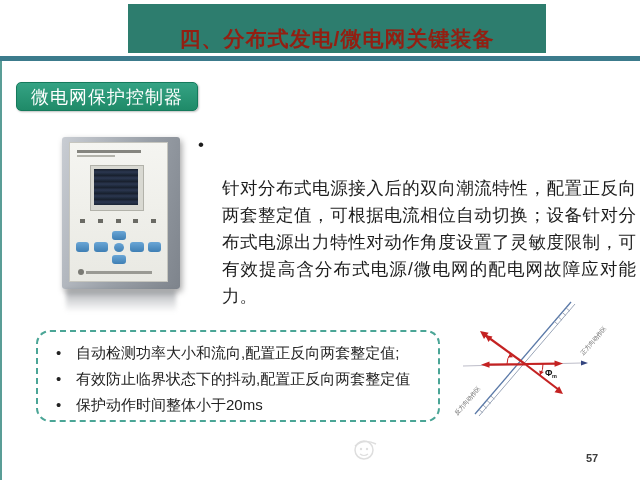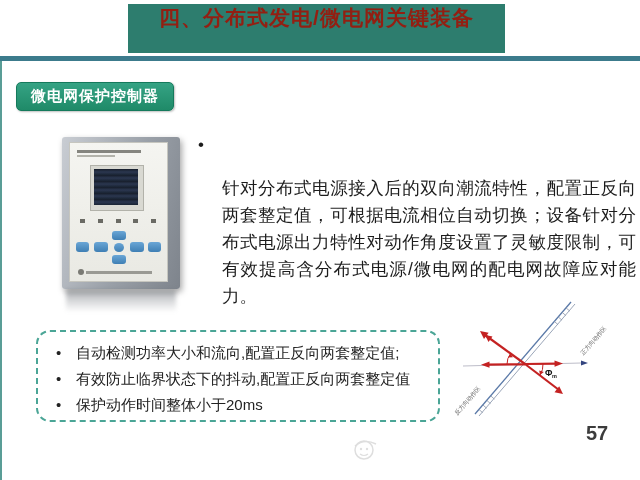--- a/index.html
+++ b/index.html
@@ -4,31 +4,31 @@
 <style>
   html,body{margin:0;padding:0;background:#ffffff;}
   .slide{position:relative;width:640px;height:480px;background:#ffffff;overflow:hidden;
          font-family:"Liberation Sans","DejaVu Sans",sans-serif;}
 
   
   .logo{position:absolute;left:22px;top:2px;width:100px;text-align:center;}
   .logo-globe{width:36px;height:36px;margin:2px auto 0;display:block;}
   .logo-cn{font-size:12px;font-weight:bold;color:#c22a1a;letter-spacing:3px;line-height:12px;}
   .logo-en{font-size:7px;color:#3a6f80;letter-spacing:1px;line-height:9px;}
-  .header-bar{position:absolute;left:128px;top:4px;width:377px;height:49px;background:#2d7d6e;
-              display:flex;align-items:flex-start;justify-content:center;}
+  .header-bar{position:absolute;left:128px;top:4px;width:418px;height:49px;background:#2d7d6e;
+              display:flex;align-items:flex-end;justify-content:center;}
   .header-title{font-size:21px;font-weight:bold;color:#931f12;letter-spacing:1px;}
   .teal-line{position:absolute;left:0;top:56px;width:640px;height:5px;background:#3c7b8c;}
   .left-line{position:absolute;left:0;top:61px;width:2px;height:419px;background:#3c8c84;opacity:.85;}
 
   
   .badge{position:absolute;left:16px;top:82px;height:27px;padding:0 14px;border-radius:5px;
          background:linear-gradient(180deg,#35a384 0%,#1f8a68 100%);border:1px solid #157a5c;
          display:flex;align-items:center;box-shadow:1px 1px 2px rgba(0,0,0,.25);}
-  .badge span{color:#ffffff;font-size:15px;font-weight:bold;letter-spacing:1px;text-align:right;}
+  .badge span{color:#ffffff;font-size:18px;font-weight:normal;letter-spacing:1px;text-align:right;}
 
   
   .device{position:absolute;left:62px;top:137px;width:118px;height:176px;}
   .device-body{position:absolute;left:0;top:0;width:118px;height:152px;border-radius:3px;
                background:linear-gradient(105deg,#c9cdd3 0%,#9aa0a8 55%,#7e848c 100%);
                box-shadow:2px 3px 6px rgba(0,0,0,.35);}
   .device-panel{position:absolute;left:7px;top:5px;width:97px;height:138px;
                 background:linear-gradient(180deg,#f5f5f1,#e9e9e3);border:1px solid #c6c6bf;}
   .device-toptext1{position:absolute;left:7px;top:7px;width:64px;height:3px;background:#85857f;}
   .device-toptext2{position:absolute;left:7px;top:12px;width:38px;height:2px;background:#b3b3ab;}
@@ -64,21 +64,21 @@
   .features-box li{display:flex;font-size:15px;color:#222222;line-height:26px;}
   .feat-dot{width:20px;flex:none;}
 
   
   .diagram{position:absolute;left:445px;top:292px;width:195px;height:152px;}
 
   
   .watermark{position:absolute;left:352px;top:436px;display:flex;align-items:center;}
   .wm-logo{width:30px;height:26px;margin-right:6px;opacity:.55;}
   .wm-text{font-size:23px;color:#c2c2c2;letter-spacing:4px;white-space:nowrap;}
-  .page-number{position:absolute;left:586px;top:422px;font-size:20px;font-weight:bold;color:#3c3c3c;}
+  .page-number{position:absolute;left:586px;top:452px;font-size:11px;font-weight:bold;color:#3c3c3c;}
 </style>
 </head>
 <body>
 
 <div class="slide">
 
 
   <div class="header-bar">
     <div class="header-title">四、分布式发电/微电网关键装备</div>
   </div>

